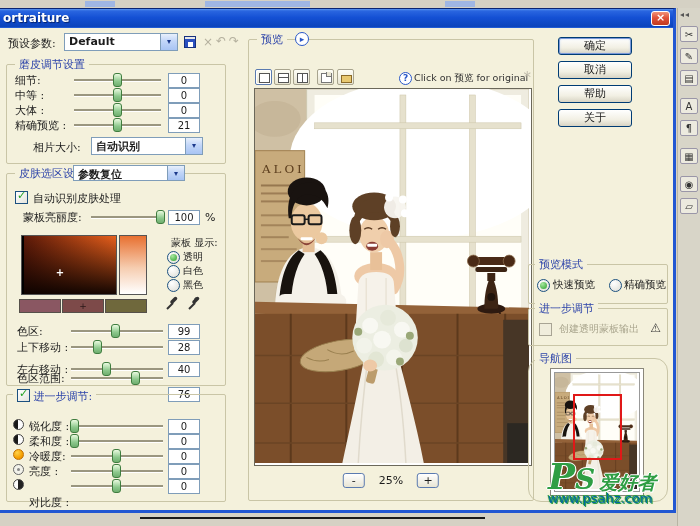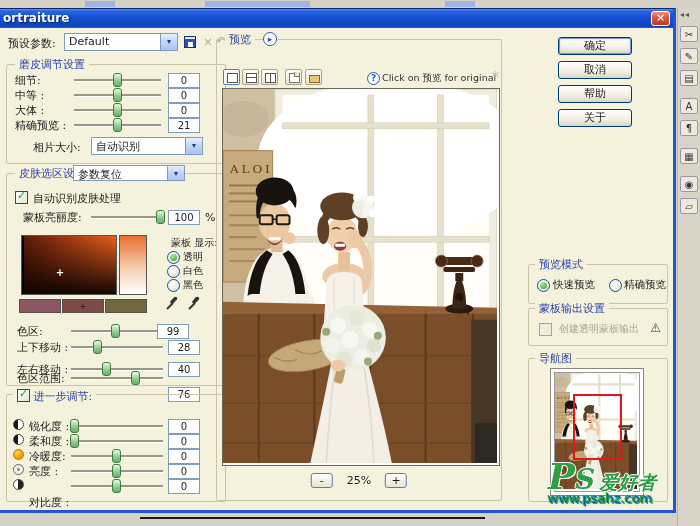--- a/index.html
+++ b/index.html
@@ -15,21 +15,21 @@
   .titlebar .t{padding-left:3px;text-shadow:1px 1px 1px #04216a;}
   .closebtn{position:absolute;right:3px;top:2px;width:19px;height:15px;box-sizing:border-box;
     background:linear-gradient(180deg,#f09278,#e0523a 45%,#c03a20);border:1px solid #fff;border-radius:3px;
     color:#fff;text-align:center;line-height:12px;font-size:11px;font-weight:bold;cursor:pointer;}
   .client{position:absolute;left:0;top:19px;right:0;bottom:0;}
   
   .grp{position:absolute;border:1px solid #c9c5a6;border-radius:2px;box-sizing:border-box;}
   .cap{position:absolute;top:-8px;left:8px;background:#f4f1dc;padding:0 4px;color:#2c43a9;white-space:nowrap;}
   .lbl{position:absolute;white-space:nowrap;}
   .combo{position:absolute;background:#fff;border:1px solid #7f9db9;box-sizing:border-box;}
-  .combo .cv{position:absolute;left:4px;top:1px;right:18px;overflow:hidden;white-space:nowrap;}
+  .combo .cv{position:absolute;left:4px;top:1px;right:18px;overflow:hidden;white-space:nowrap;font-weight:bold;}
   .combo .cbtn{position:absolute;right:0;top:0;bottom:0;width:16px;border-left:1px solid #7f9db9;
     background:linear-gradient(180deg,#e8f0fc,#c2d6f8 45%,#a8c4f4);text-align:center;color:#1c3a8c;font-size:8px;line-height:16px;}
   .srow{position:absolute;height:14px;}
   .track{position:absolute;top:6px;height:2px;background:#9a967f;border-bottom:1px solid #fff;}
   .thumb{position:absolute;top:-6px;width:7px;height:12px;border:1px solid #3f7d3f;border-radius:3px;
     background:linear-gradient(180deg,#eafbe0,#8cc88c 60%,#6fae6f);}
   .val{position:absolute;top:0;width:30px;height:13px;background:#fff;border:1px solid #7f9db9;
     font-size:10px;line-height:13px;text-align:center;}
   .cb{position:absolute;width:11px;height:11px;border:1px solid #1c5180;box-sizing:content-box;
     background:linear-gradient(135deg,#fff,#e4e4dc);}
@@ -224,21 +224,21 @@
           <path d="M2 13 L8 7" stroke="#333" stroke-width="2"></path>
             <path d="M7 6 l3.5 -3.5" stroke="#333" stroke-width="3.5" stroke-linecap="round"></path>
           <path d="M9 1 v4 M7 3 h4" stroke="#333" stroke-width="1"></path>
         </svg>
 
         <div class="srow" style="left:10px;top:150px;width:206px;">
           <span class="lbl" style="left:0;top:0;">色区:</span>
           <div class="track" style="left:54px;width:92px;">
               <div class="thumb" style="left: calc(48% - 4px);"></div>
             </div>
-          <span class="val" style="left:140px;text-align:center;">99</span>
+          <span class="val" style="left:151px;text-align:center;">99</span>
         </div>
         <div class="srow" style="left:10px;top:166px;width:206px;">
           <span class="lbl" style="left:0;top:0;">上下移动 :</span>
           <div class="track" style="left:54px;width:92px;">
               <div class="thumb" style="left: calc(28% - 4px);"></div>
             </div>
           <span class="val" style="left:151px;">28</span>
         </div>
         <div class="srow" style="left:10px;top:188px;width:206px;text-decoration:underline;">
           <span class="lbl" style="left:0;top:0;">左右移动 :</span>
@@ -296,21 +296,21 @@
         <div class="srow" style="left:6px;top:84px;width:208px;">
           <span class="ic ic-contrast"></span>
           <span class="lbl" style="left:16px;top:16px;">对比度 :</span>
           <div class="track" style="left:58px;width:92px;">
               <div class="thumb" style="left: calc(49% - 4px);"></div>
             </div>
           <span class="val" style="left:155px;">0</span>
         </div>
       </div>
 
-      <div class="grp" style="left:216px;top:11px;width:286px;height:462px;">
+      <div class="grp" style="left:248px;top:11px;width:286px;height:462px;">
         <span class="cap">预览</span>
         <span class="helpq" style="left:46px;top:-8px;border-radius:50%;width:12px;height:12px;line-height:12px;">▸</span>
 
 
         <div style="position:absolute;left:0;top:29px;width:286px;height:18px;">
           <div class="tbico selq" style="left:6px;">
               <i></i>
             </div>
           <div class="tbico split-h" style="left:25px;">
               <i></i>
@@ -459,27 +459,27 @@
 
       <div class="grp" style="left:528px;top:236px;width:140px;height:40px;">
         <span class="cap" style="left:6px;">预览模式</span>
         <div class="radio sel" style="left:8px;top:14px;"></div>
         <span class="lbl" style="left:24px;top:13px;font-size:10.5px;">快速预览</span>
         <div class="radio" style="left:80px;top:14px;"></div>
         <span class="lbl" style="left:95px;top:13px;font-size:10.5px;">精确预览</span>
       </div>
 
       <div class="grp" style="left:528px;top:280px;width:140px;height:38px;">
-        <span class="cap" style="left:6px;">蒙板输出设置</span>
+        <span class="cap" style="left:6px;">进一步调节</span>
         <div class="cb dis" style="left:10px;top:14px;"></div>
         <span class="lbl gray" style="left:30px;top:13px;font-size:10px;">创建透明蒙板输出</span>
         <span class="lbl" style="right:6px;top:12px;font-size:12px;color:#333;">⚠</span>
       </div>
 
-      <div class="grp" style="left:528px;top:330px;width:140px;height:144px;">
+      <div class="grp" style="left:528px;top:330px;width:140px;height:144px;border-radius:13px;">
         <span class="cap" style="left:6px;">导航图</span>
         <div class="thumbbox" style="left:21px;top:9px;">
           <div class="thumbimg">
             <svg width="82" height="116" viewBox="0 0 276 376" preserveAspectRatio="none">
               <use href="#scene"></use>
             </svg>
             <div class="viewrect" style="left:18px;top:21px;width:49px;height:66px;"></div>
           </div>
         </div>
       </div>

